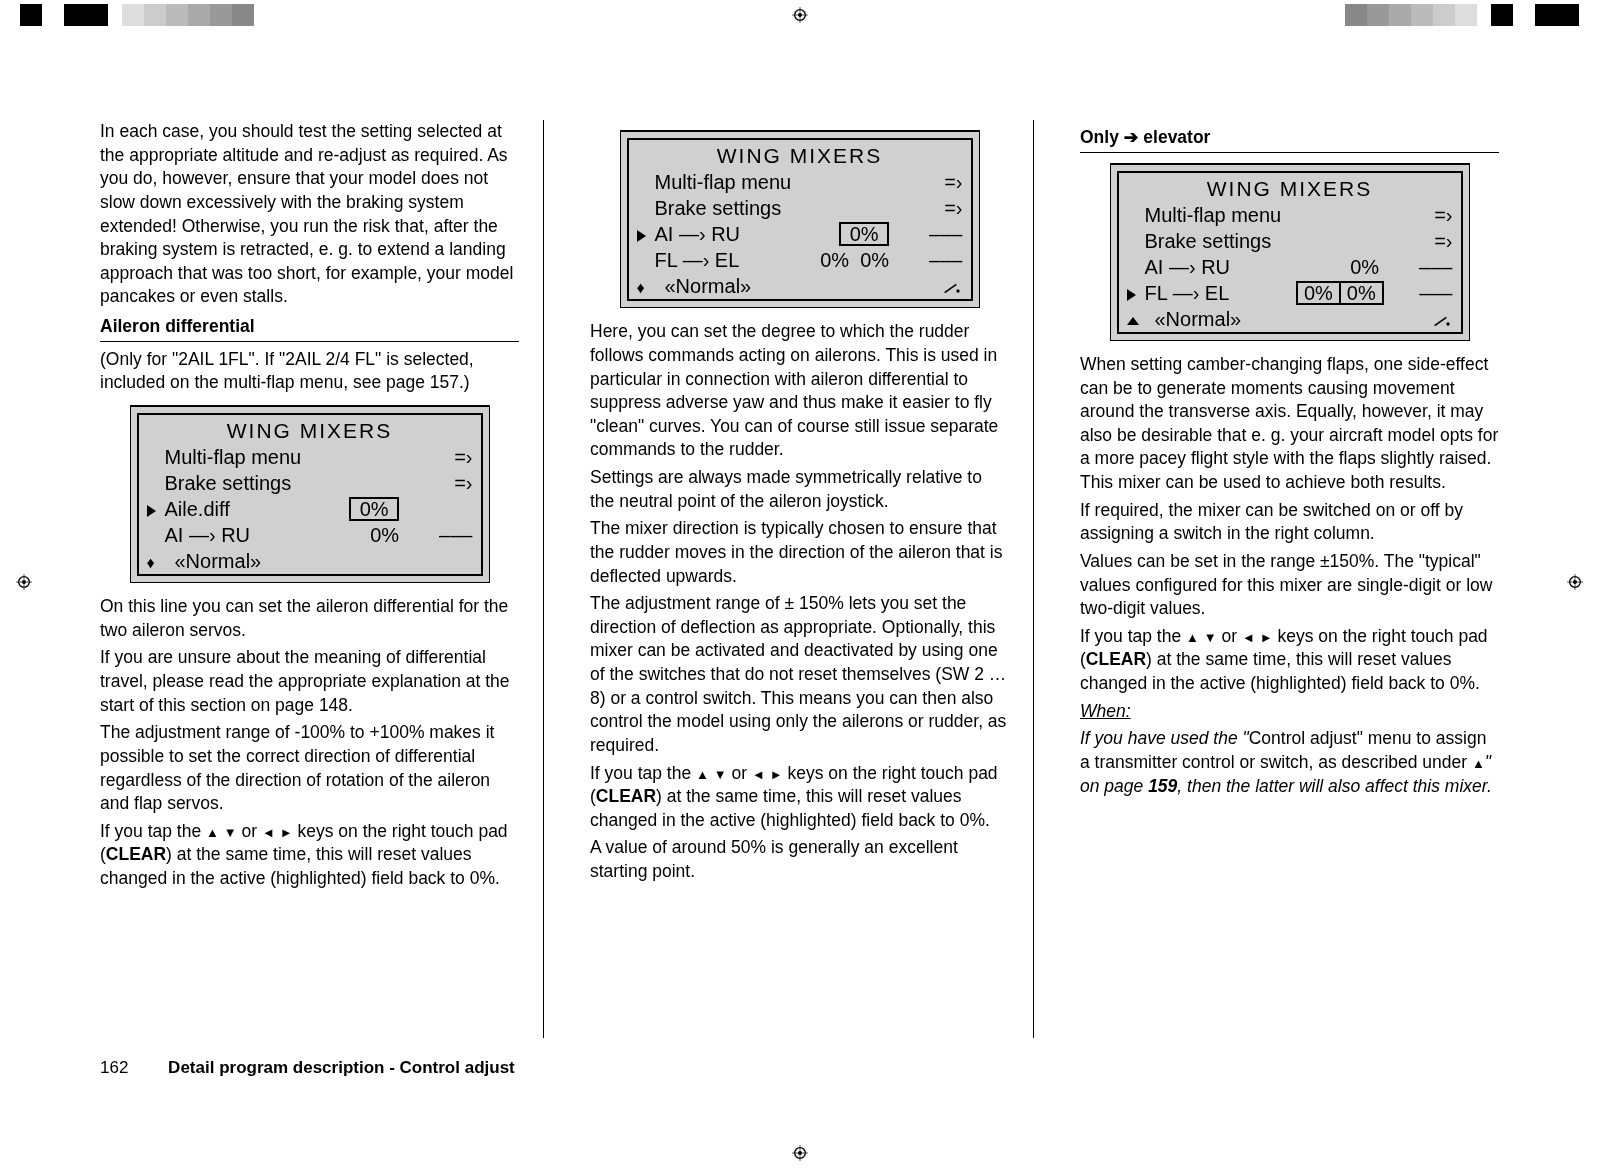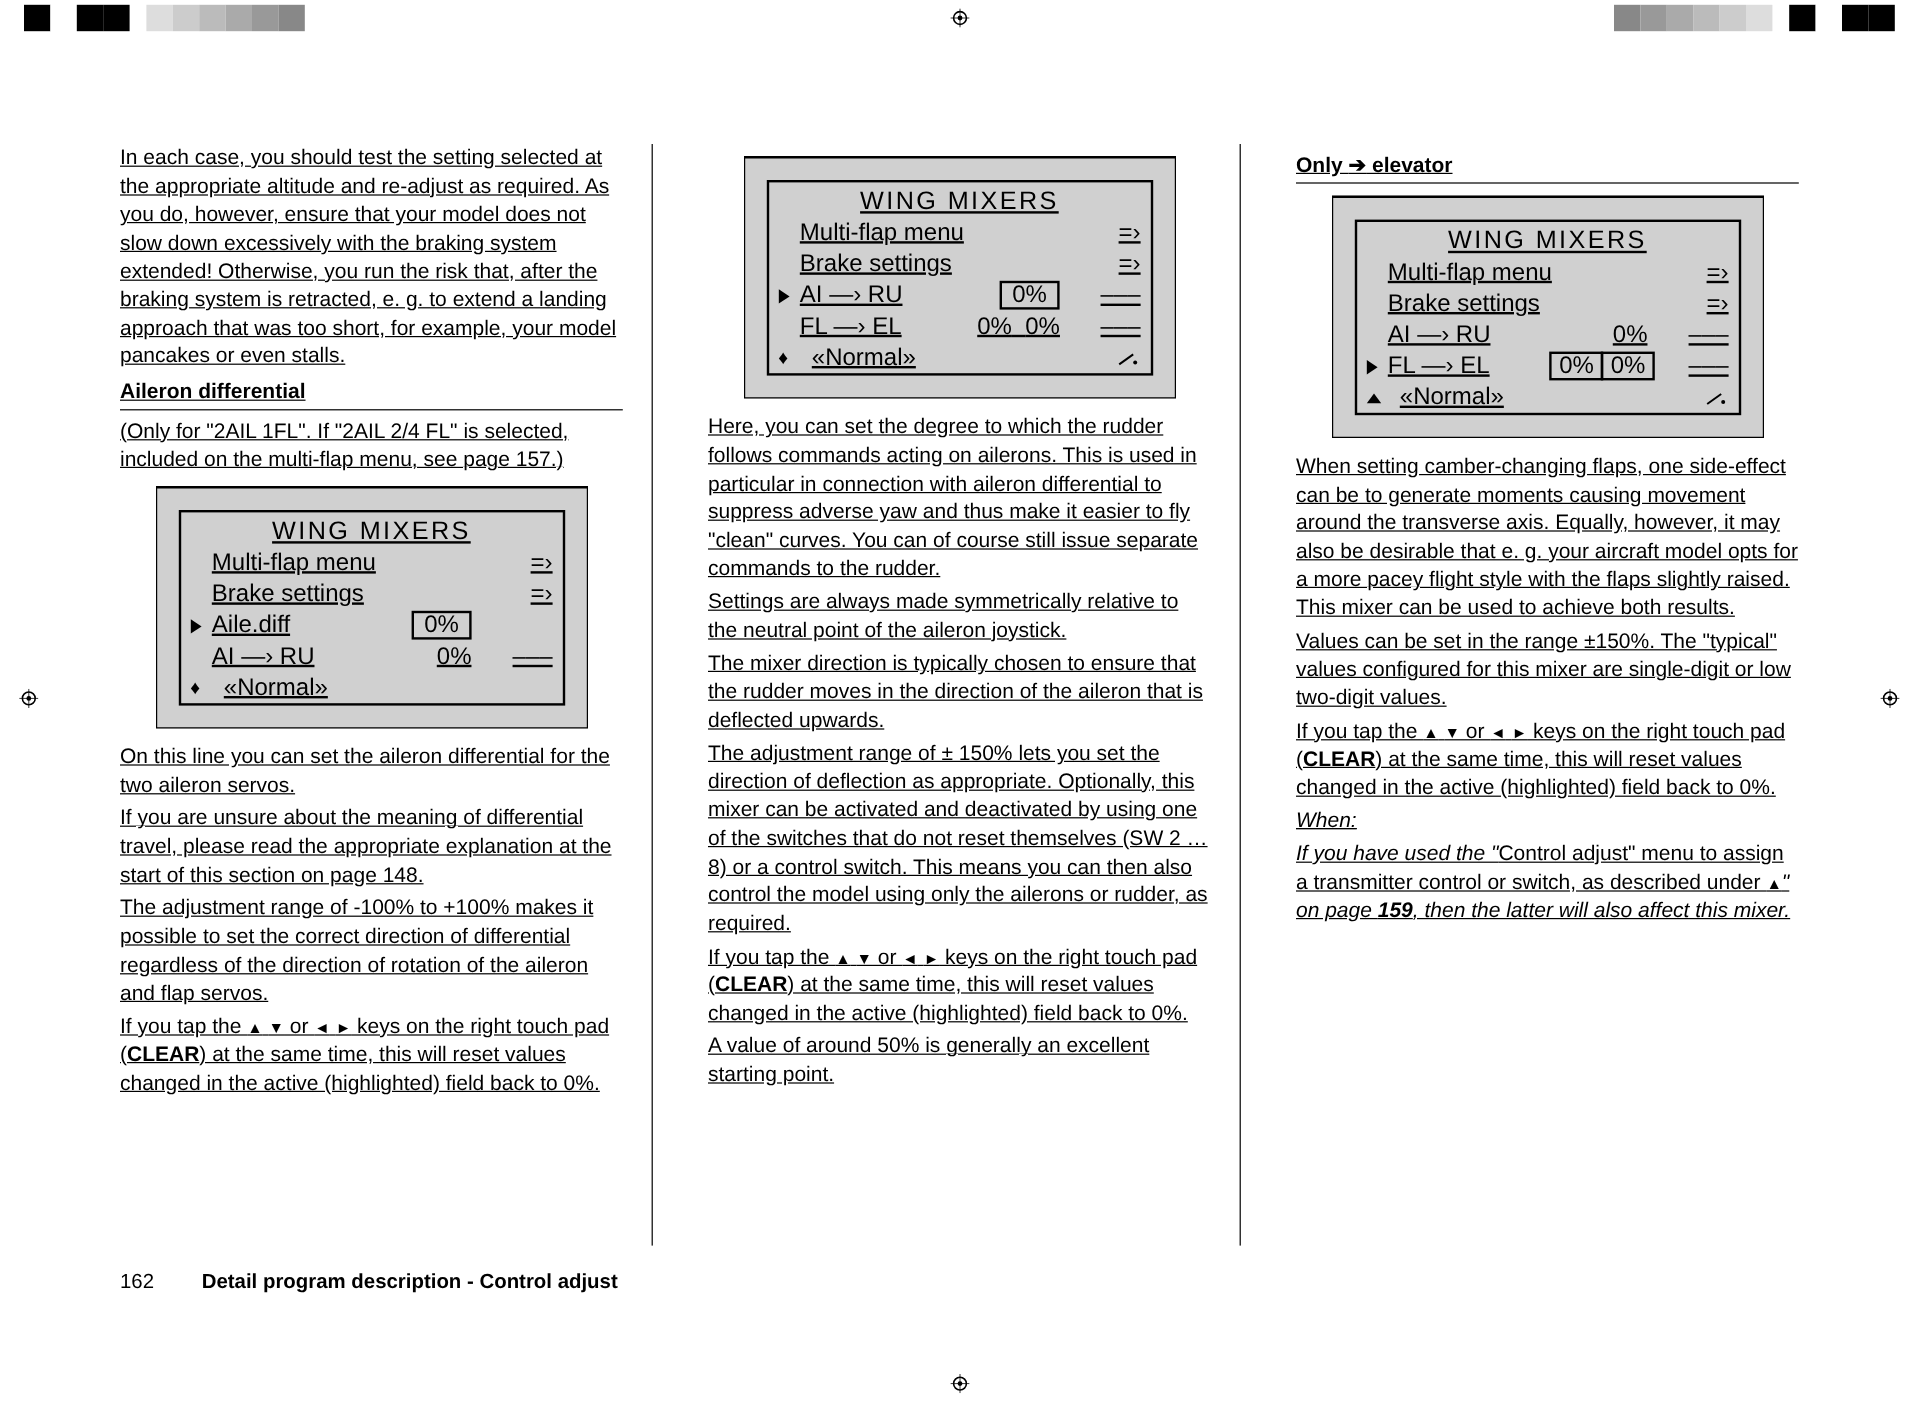--- a/index.html
+++ b/index.html
@@ -24,21 +24,20 @@
   .color-row { display: flex; }
   .csq { width: 22px; height: 22px; }
   .gray-row { display: flex; }
   .gsq { width: 22px; height: 22px; }
   .page {
     position: absolute;
     top: 120px;
     left: 100px;
     right: 100px;
     bottom: 130px;
-    text-decoration: underline;
   }
   .cols {
     display: flex;
     gap: 46px;
     height: 100%;
   }
   .col {
     flex: 1;
     font-size: 17.5px;
     line-height: 1.35;
@@ -59,21 +58,21 @@
     margin: 10px auto 12px auto;
     background: #d0d0d0;
     border: 1px solid #000;
     border-top-width: 2px;
     font-family: Arial, sans-serif;
     font-size: 20px;
     line-height: 1.3;
   }
   .screen .inner {
     border: 2px solid #000;
-    margin: 18px;
+    margin: 6px;
   }
   .screen .title {
     text-align: center;
     letter-spacing: 2px;
     font-size: 21px;
     padding-top: 2px;
   }
   .screen .row {
     display: flex;
     align-items: center;
@@ -318,20 +317,21 @@
               <span class="val1"></span>
               <span class="val2"><svg class="swline" viewBox="0 0 24 16">
                   <line x1="2" y1="14" x2="16" y2="4" stroke="#000" stroke-width="2"></line>
                   <circle cx="18" cy="12" r="2"></circle>
                 </svg></span>
             </div>
         </div>
       </div>
 
       <div class="p">When setting camber-changing flaps, one side-effect can be to generate moments causing movement around the transverse axis. Equally, however, it may also be desirable that e. g. your aircraft model opts for a more pacey flight style with the flaps slightly raised. This mixer can be used to achieve both results.</div>
+      <div class="p">If required, the mixer can be switched on or off by assigning a switch in the right column.</div>
       <div class="p">Values can be set in the range ±150%. The "typical" values configured for this mixer are single-digit or low two-digit values.</div>
       <div class="p"><span>If you tap the </span><span class="keytri">▲</span> <span class="keytri">▼</span><span> or </span><span class="keytri">◄</span> <span class="keytri">►</span><span> keys on the right touch pad (</span><b>CLEAR</b><span>) at the same time, this will reset values changed in the active (highlighted) field back to 0%.</span></div>
       <div class="p italic underline">When:</div>
       <div class="p italic"><span>If you have used the "</span><span style="font-style:normal">Control adjust" menu to assign a transmitter control or switch, as described under </span><span class="keytri" style="font-style:normal">▲</span><span>" on page </span><b>159</b><span>, then the latter will also affect this mixer.</span></div>
     </div>
   </div>
 </div>
 
 <div class="footer">
   <span class="pn">162</span>

